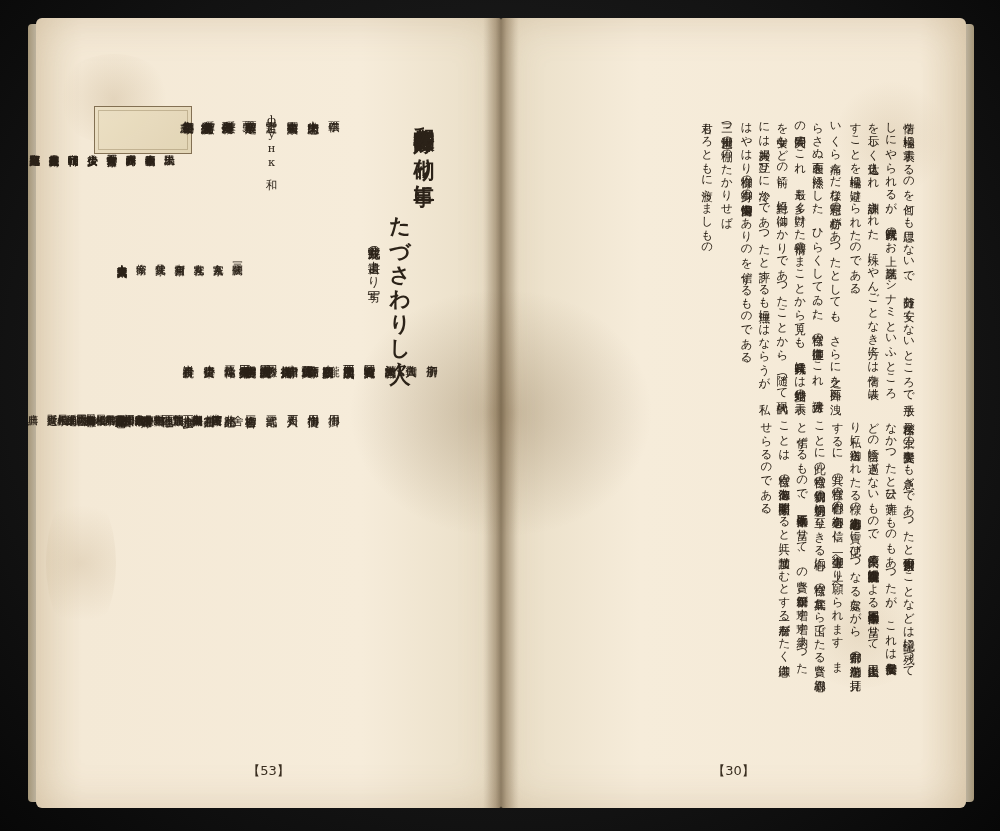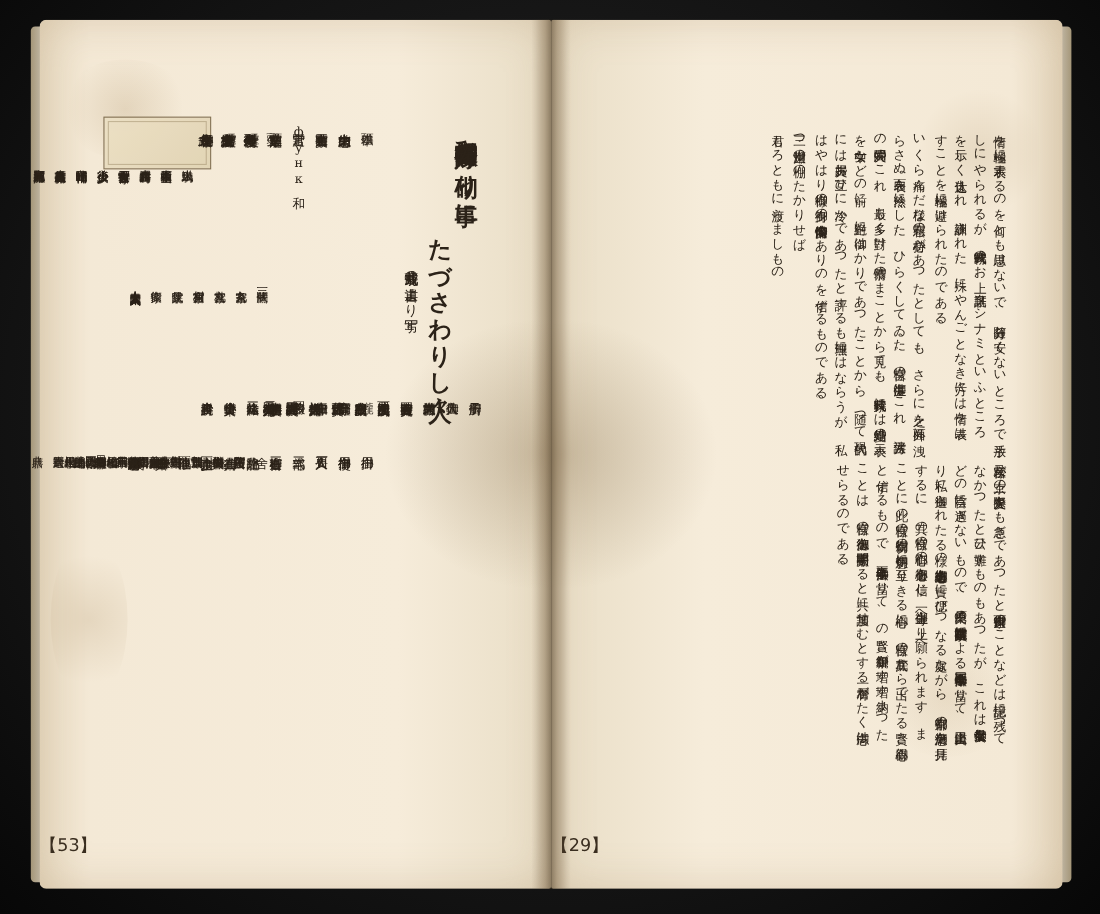--- a/index.html
+++ b/index.html
@@ -86,21 +86,21 @@
   .col{
     display:inline-block;
     height:100%;
     font-size:11.5px;
     margin-left:3px;
   }
   .col.small{font-size:10.5px;}
 
   .pagenum{
     position:absolute;bottom:28px;left:0;width:100%;
-    font-size:16px;color:#3a2e20;
+    text-align:center;font-size:13px;color:#3a2e20;
     font-family:"DejaVu Sans", sans-serif;
   }
 
   
   .r-frame{position:absolute;left:44px;top:96px;width:372px;height:560px;}
   .r-col{
     display:inline-block;height:100%;font-size:11.5px;margin-left:2px;
   }
 
   .rowwrap{position:absolute;display:flex;flex-direction:row-reverse;}
@@ -252,19 +252,19 @@
           <div class="vtext r-col">三つ瀬川世の棚のたかりせば</div>
           <div class="vtext r-col">君もろともに渡らましもの</div>
         </div>
 
         <div class="rowwrap" style="right:0;top:300px;height:258px;">
           <div class="vtext r-col">又宮様が上京の際夫髪をも急ぎであつたと御川家百世のことなどは記憶に残つてなかつたと云ひ難すものもあつたが、これは全然御最女などの陰言に過ぎないもので、桑原氏の靜寬院宮御事蹟による今回五十年御法要に當りて、上田鑑氏より私に御送られたる様の御遺志御心遺を實に偲びつゝなる處ながら、御京都の御消息を拝見するに、其の宮様の御仁心の御遺心を信じ、御一生上寺へ上り願へられます、まことに此の宮様の御親切の御懇切に至りきる御心に、宮様の其底から出でたる賢き御親心と信ずるもので、五十年御法要に當りて、の賢き御親筆が増す増す納まつたことは、宮様の御淑德を開明顯揚すると共に加護せむとする一層有がたく御志はせらるゝのである。</div>
         </div>
       </div>
 
       <div class="pagenum">
-        【<span>29</span>】
+        【<span>30</span>】
       </div>
     </div>
 
     <div class="gutter"></div>
   </div>
 </div>
 
 </body></html>

